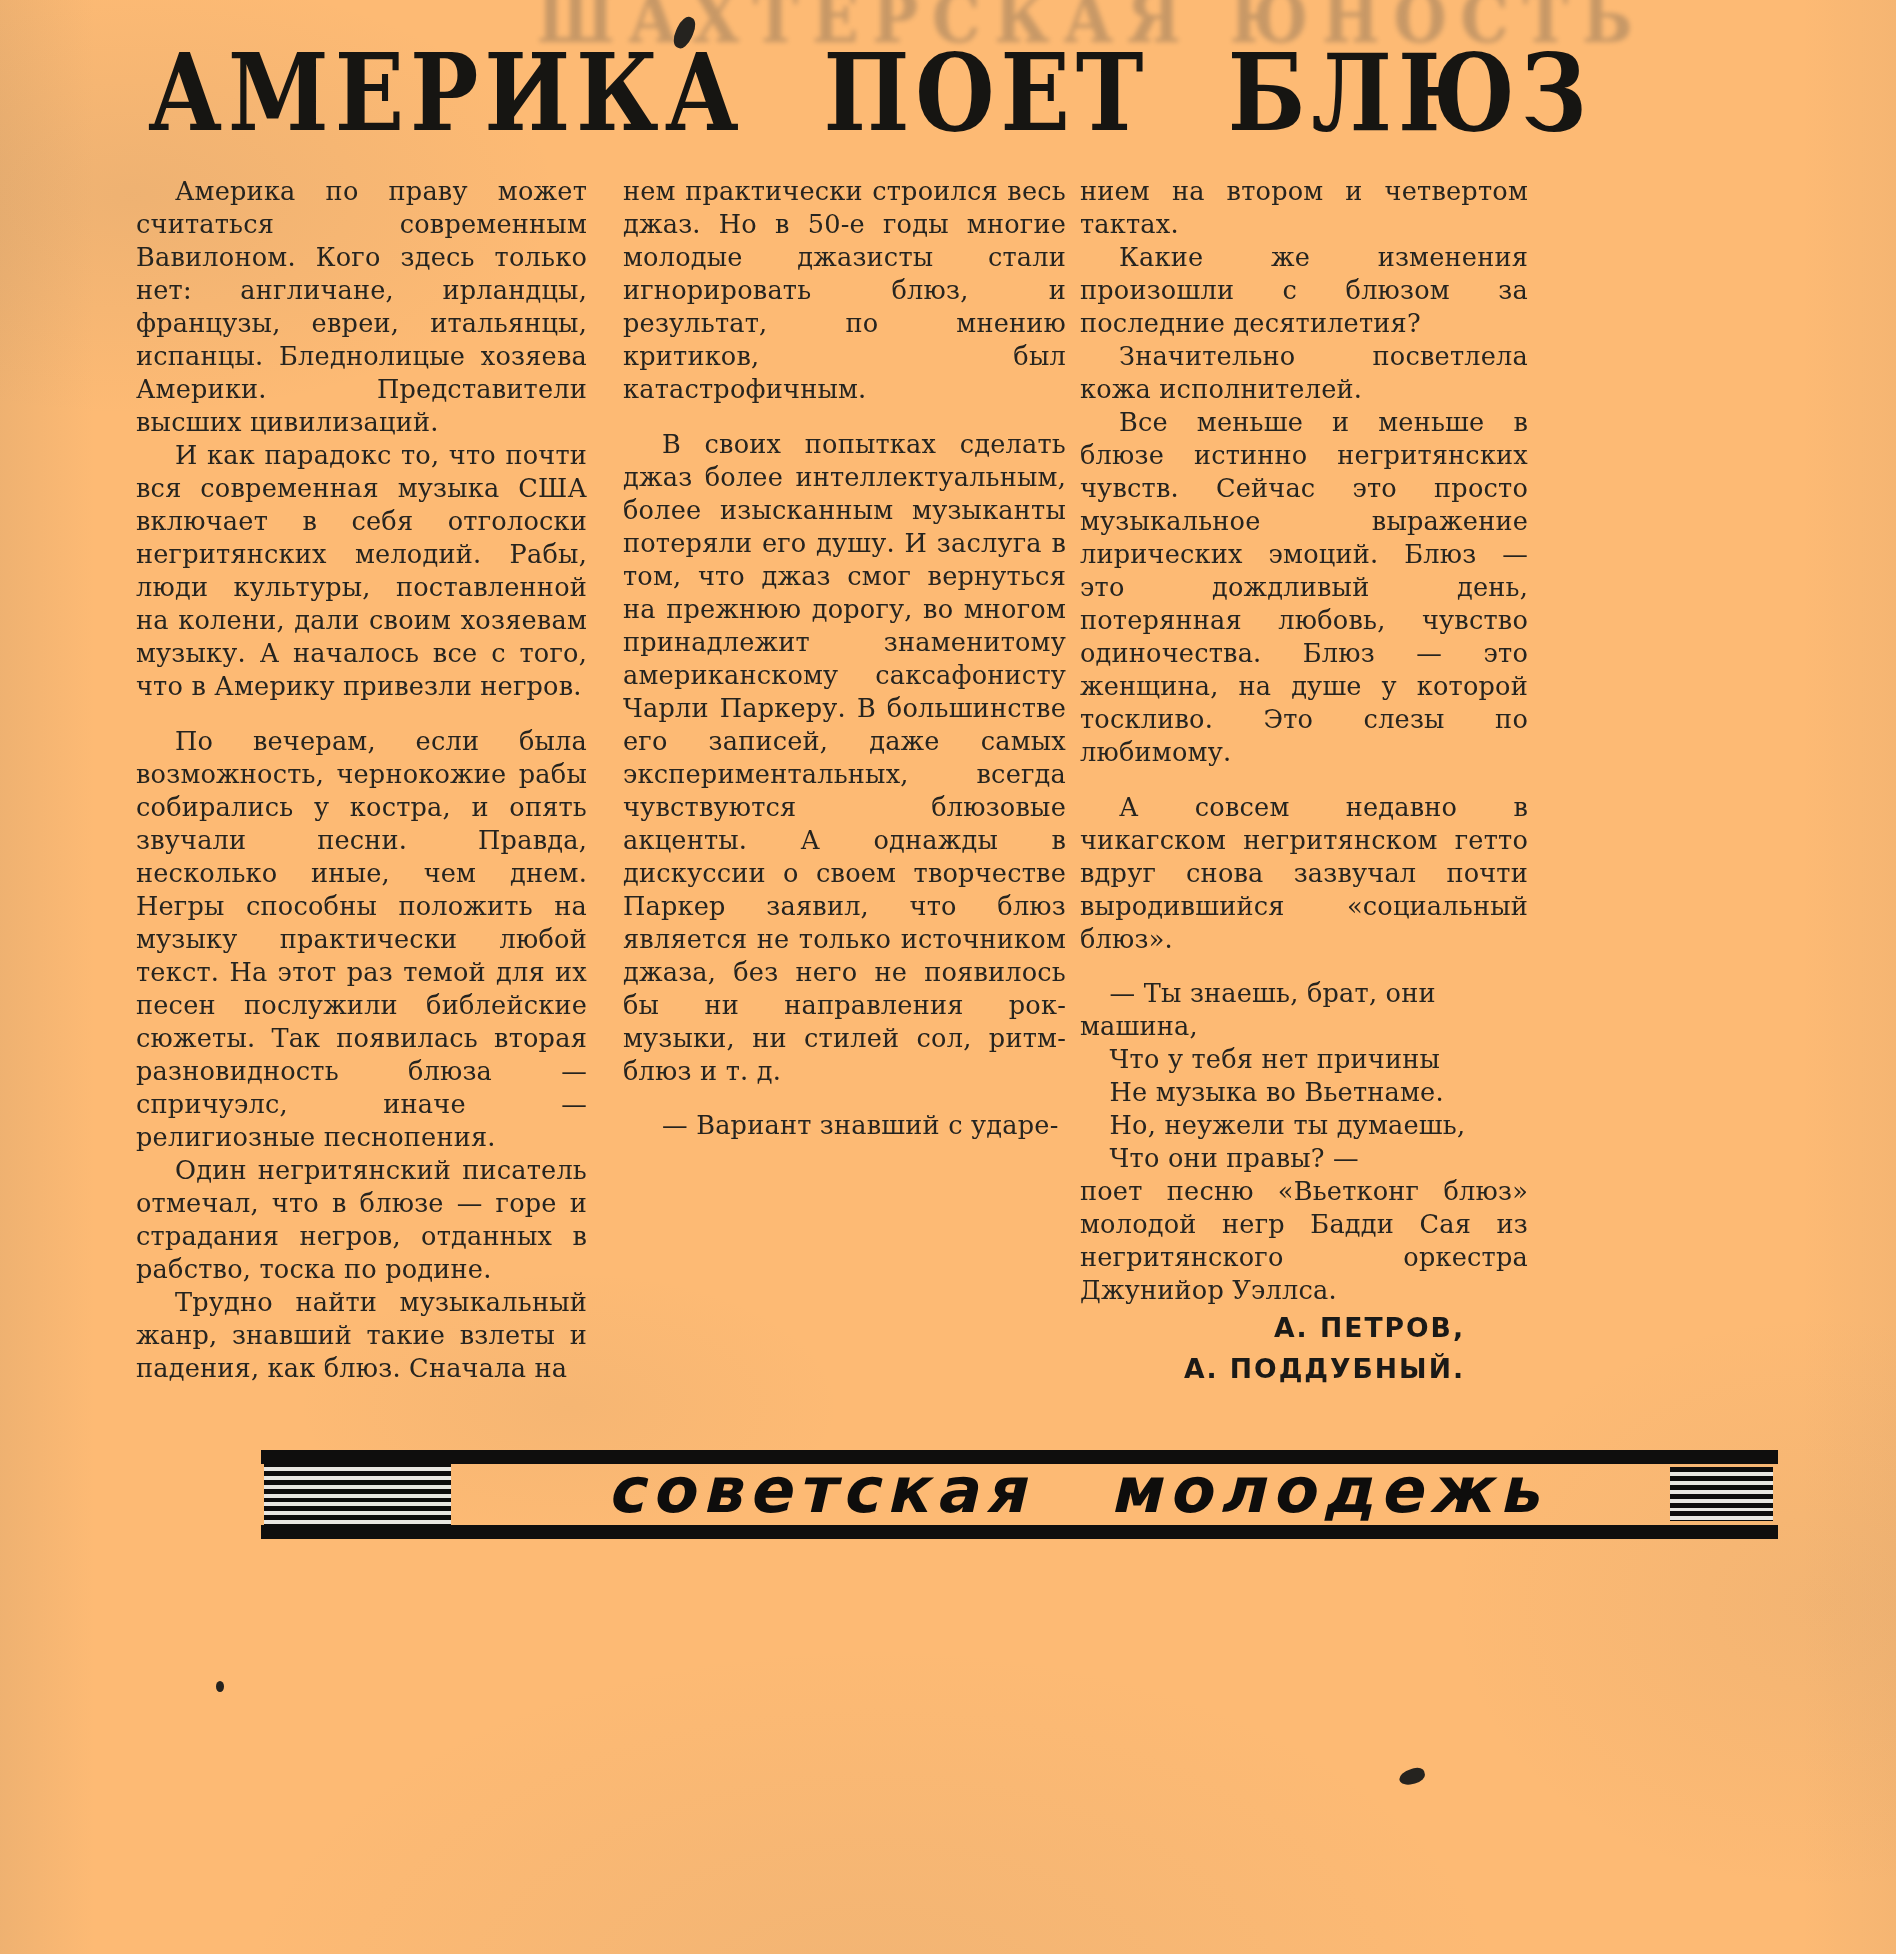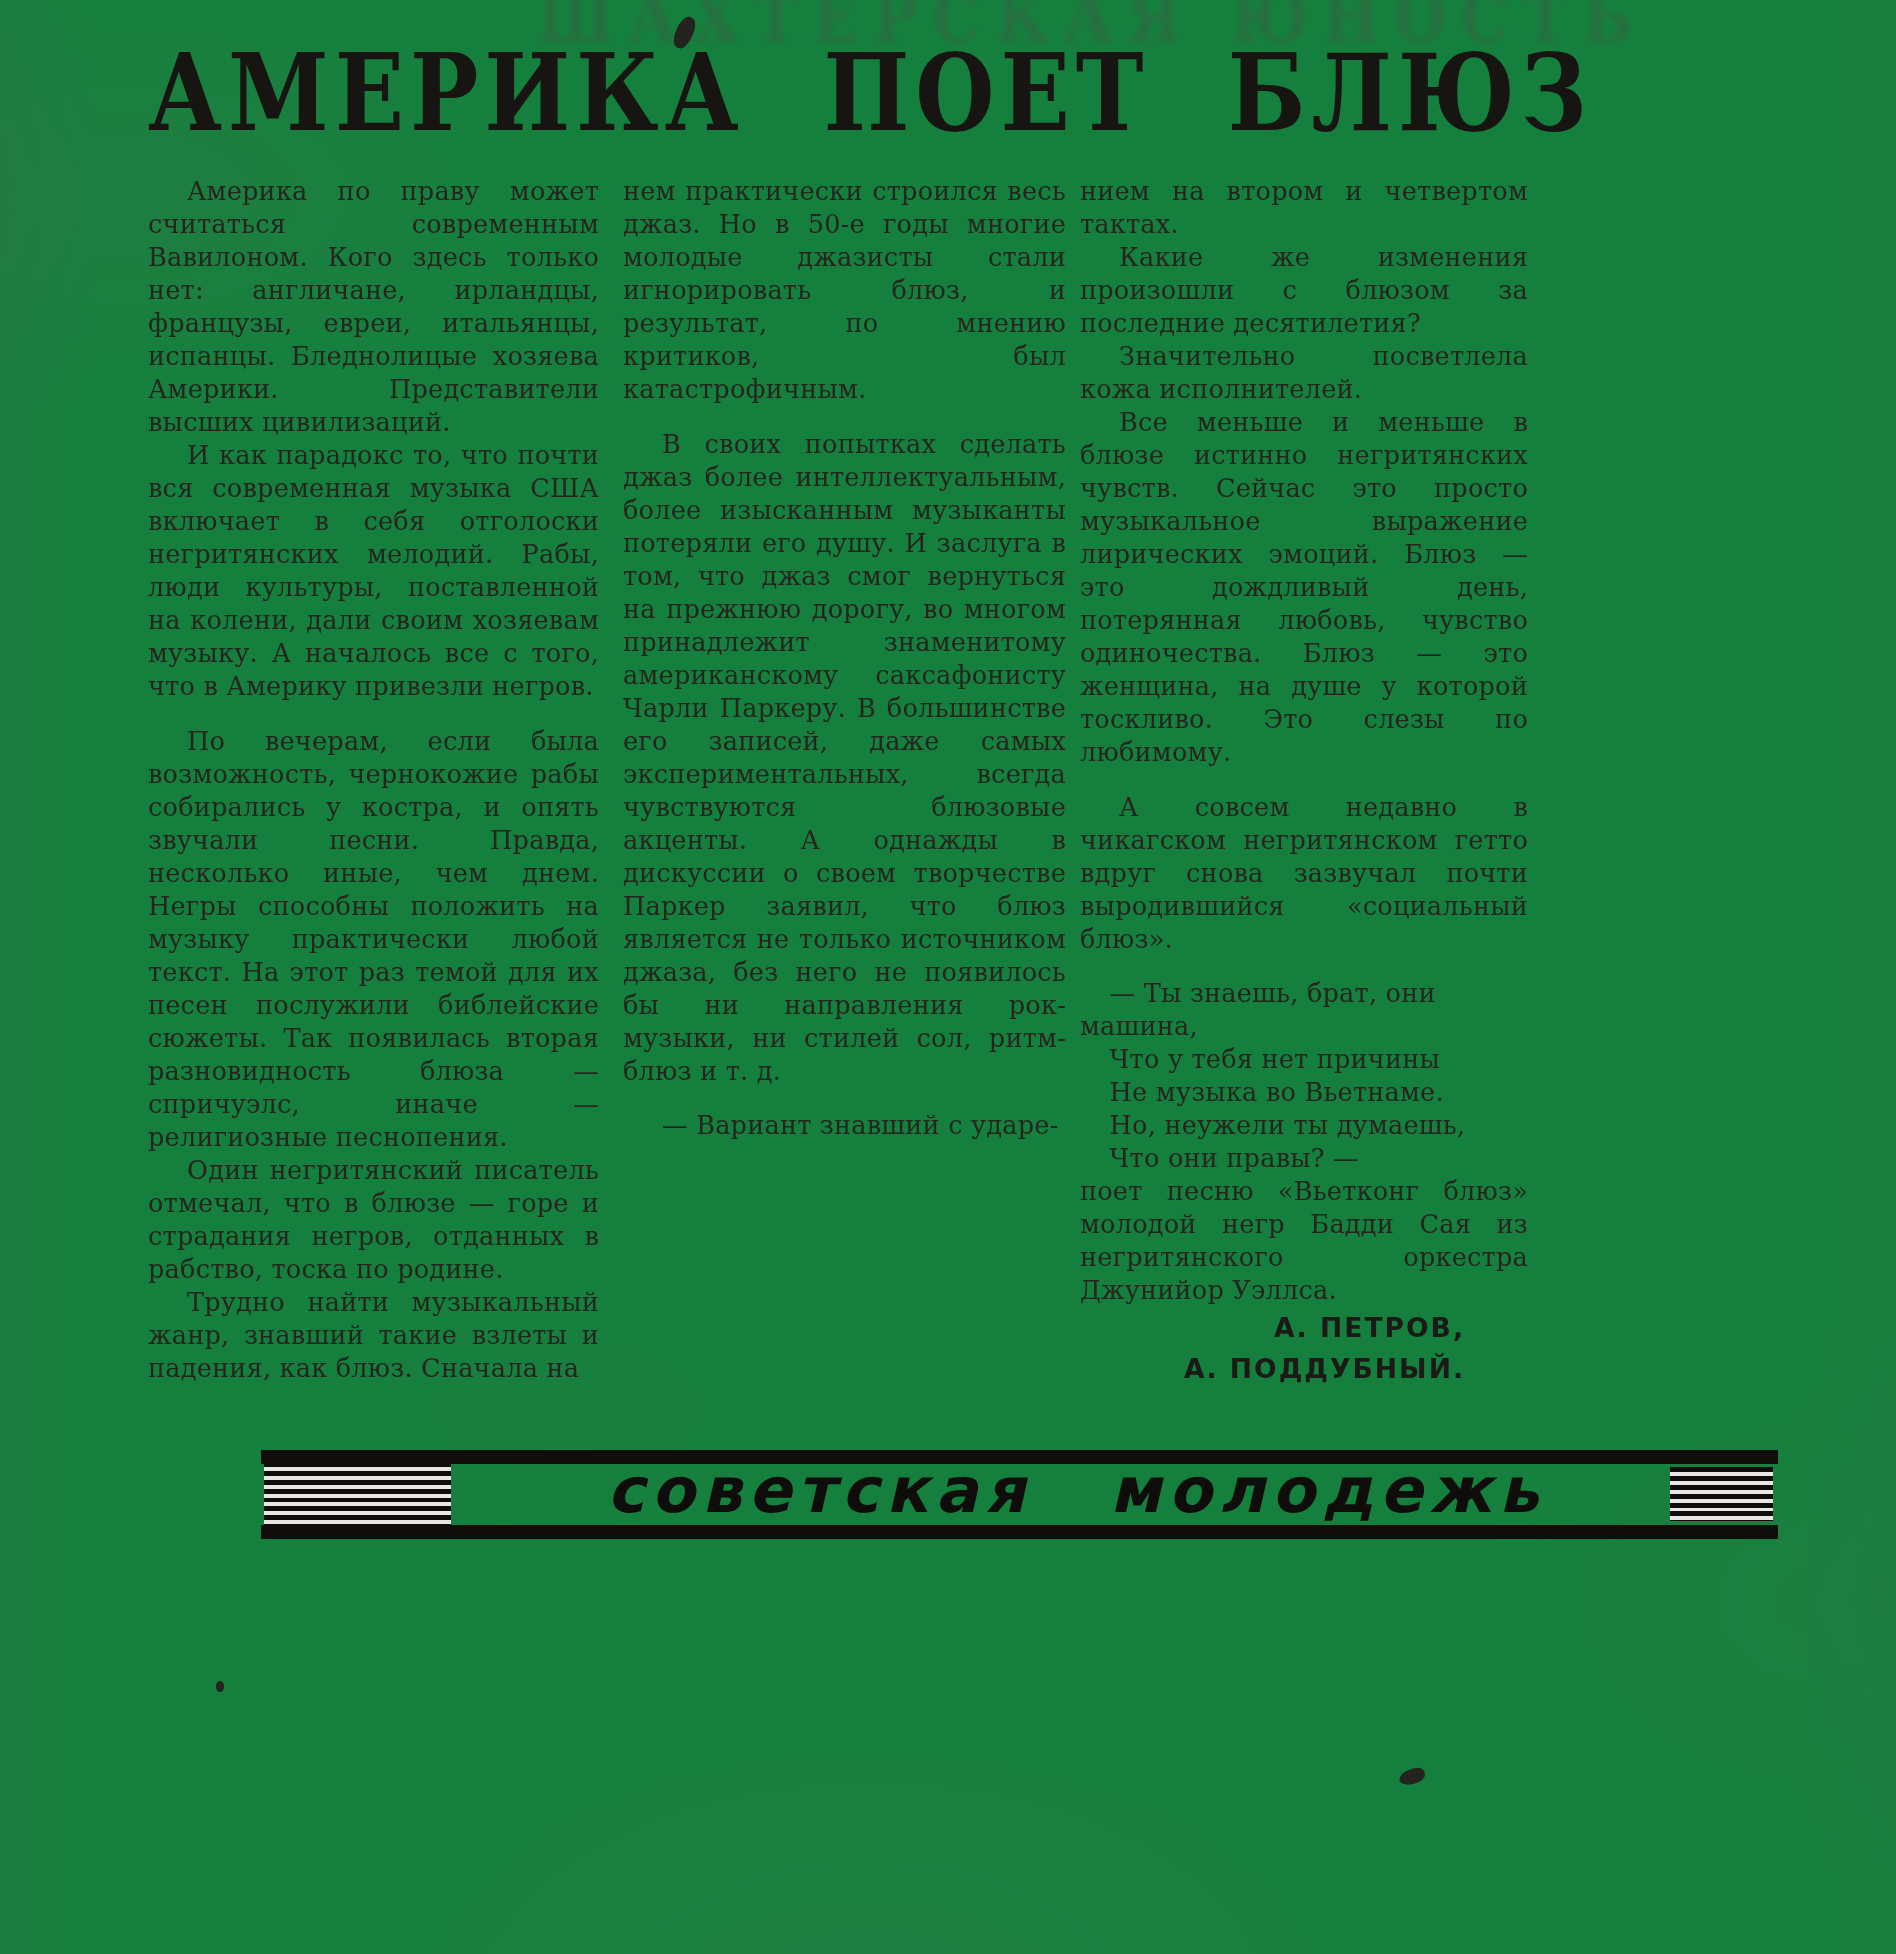--- a/index.html
+++ b/index.html
@@ -1,18 +1,18 @@
 <!DOCTYPE html>
 <html><head>
 <meta charset="utf-8">
 <style>
   html,body { margin:0; padding:0; background:#cfcdc7; }
   .page {
     position:relative; width:1896px; height:1954px;
-    background:#15803d; overflow:hidden;
+    background:#fdba74; overflow:hidden;
     font-family:"DejaVu Serif", serif; color:#23211d;
   }
   
   .page::before {
     content:""; position:absolute; inset:0; pointer-events:none;
     background:
       radial-gradient(611px 315px at 7% 10%, rgba(110,105,95,.10), transparent 70%),
       radial-gradient(532px 414px at 96% 82%, rgba(110,105,95,.07), transparent 70%),
       radial-gradient(887px 512px at 46% 103%, rgba(125,120,110,.09), transparent 72%),
       radial-gradient(394px 197px at 30% 72%, rgba(110,105,95,.05), transparent 70%),
@@ -25,21 +25,21 @@
     transform:scaleY(1.12); white-space:nowrap;
   }
   .title {
     position:absolute; top:29.6px; left:148px; width:1143px; margin:0;
     text-align:center; font-weight:bold; font-size:91px;
     letter-spacing:5.9px; word-spacing:41px; color:#161512;
     transform:scaleY(1.18); transform-origin:top center;
     white-space:nowrap;
   }
   .col { position:absolute; top:175px; }
-  .col-1 { left:148px;  width:451px; }
+  .col-1 { left:136px;  width:451px; }
   .col-2 { left:623px;  width:443px; }
   .col-3 { left:1080px; width:448px; }
   .para {
     margin:0; font-size:25.6px; line-height:33px;
     text-align:justify; text-indent:39px; letter-spacing:0.2px;
     color:#26241f;
   }
   .para.cont  { text-indent:0; }
   .para.gap   { margin-top:21.7px; }
   .para.verse { text-align:left; text-indent:29.6px; }

